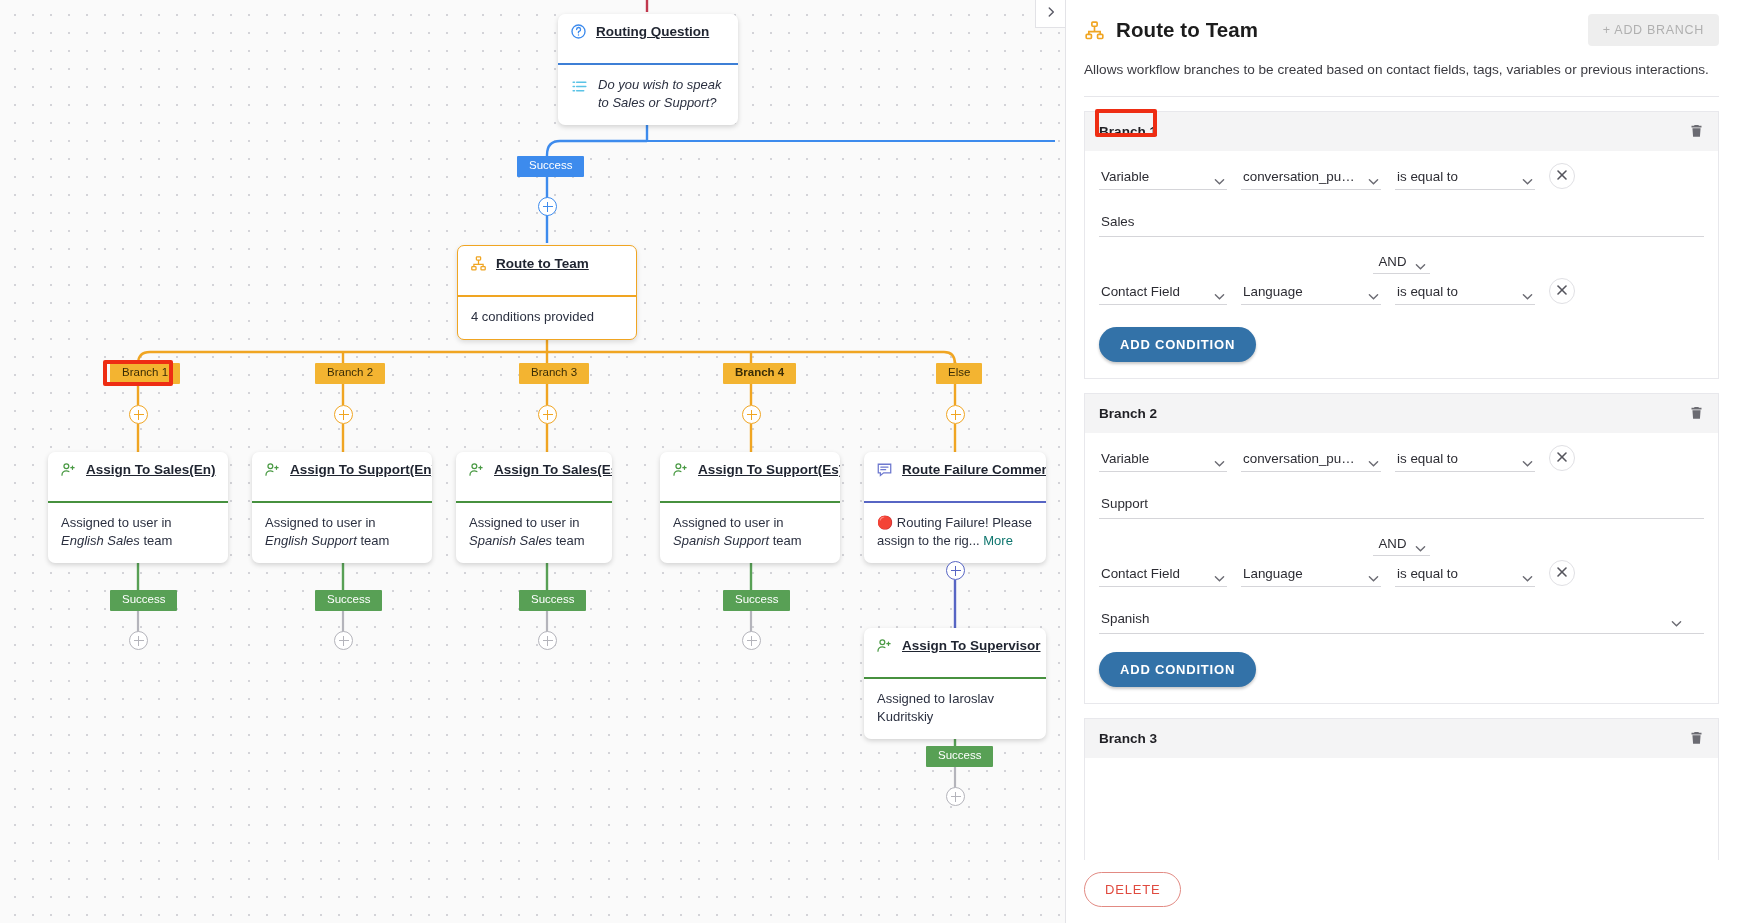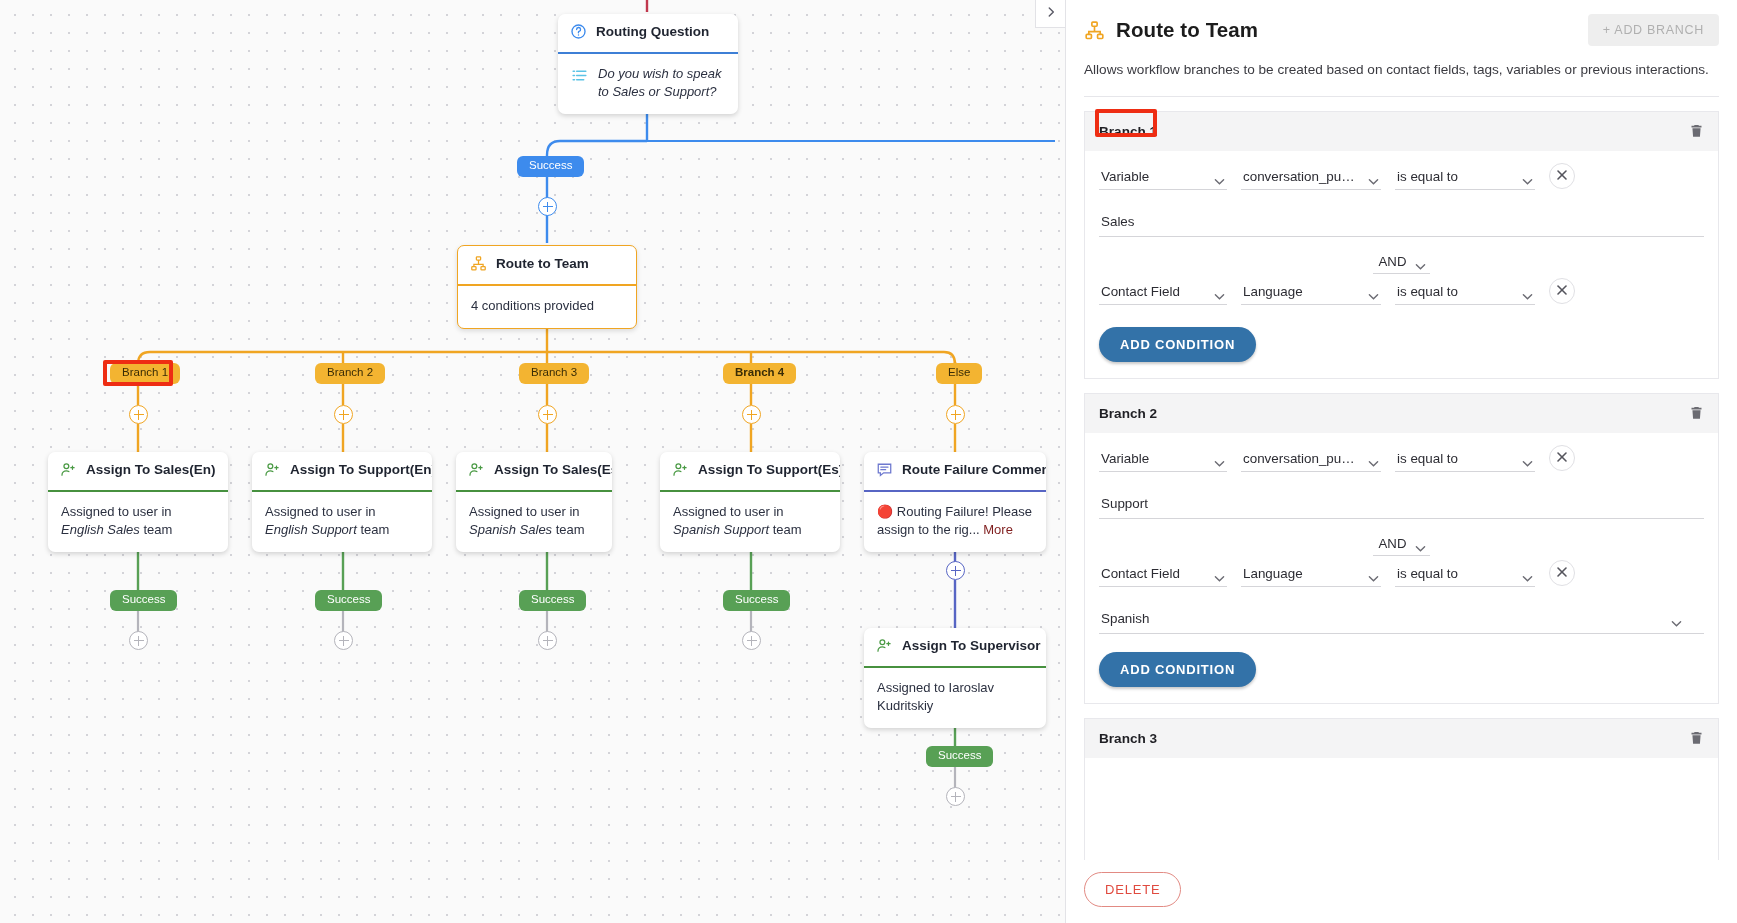--- a/index.html
+++ b/index.html
@@ -40,43 +40,44 @@
   .node {
     position: absolute;
     background: #fff;
     border-radius: 7px;
     box-shadow: 0 2px 5px rgba(0,0,0,.16);
     z-index: 10;
     overflow: hidden;
   }
   .node .hdr {
     display: flex; align-items: center; gap: 9px;
-    padding: 9px 12px 12px 12px;
+    padding: 9px 12px 23px 12px;
     font-size: 13.5px; font-weight: bold; color: #1f2430;
     white-space: nowrap;
+    text-decoration: underline;
   }
   .node .hdr-rule { height: 1.5px; width: 100%; }
   .node .body {
     padding: 11px 13px 13px 13px;
     font-size: 13px; line-height: 1.42; color: #2b3040;
   }
   .node .body .em { font-style: italic; }
 
   .node.blue  .hdr-rule { background: #3d7fd6; }
   .node.green .hdr-rule { background: #47913f; }
   .node.indigo .hdr-rule { background: #5765c4; }
   .node.orange { border: 1.6px solid #f0a522; box-shadow: 0 2px 5px rgba(0,0,0,.13); }
   .node.orange .hdr-rule { background: #f0a522; }
 
   .ico { flex: 0 0 auto; width: 17px; height: 17px; display:block; }
 
   
   .pill {
     position: absolute; z-index: 20;
-    border-radius: 6px;
+    border-radius: 1px;
     font-size: 11.5px; color: #fff;
     padding: 4px 12px 5px 12px;
     white-space: nowrap;
     line-height: 1;
     cursor: pointer;
   }
   .pill.success { background: #3d8bed; }
   .pill.green { background: #58a055; }
   .pill.branch { background: #f3b431; color: #3a2d06; font-size: 11.5px; }
 
@@ -443,21 +444,21 @@
               <path d="M3.2 4.6h17.6v12.1h-10l-4.6 3.6v-3.6H3.2z"></path>
               <line x1="6.8" y1="8.6" x2="17" y2="8.6"></line>
               <line x1="6.8" y1="12.2" x2="13.6" y2="12.2"></line>
             </svg>
         </span>
         <span>Route Failure Comment</span>
       </div>
       <div class="hdr-rule"></div>
       <div class="body">
         <span>🔴 Routing Failure! Please assign to the rig...</span>
-        <span style="color:#7f1d1d; cursor:pointer;text-align:right;">More</span>
+        <span style="color:#0f766e; cursor:pointer;text-align:right;">More</span>
       </div>
     </div>
 
     <div class="plus indigo" style="left:946px; top:561px;"></div>
 
     <div class="node green" style="left:864px; top:628px; width:182px;">
       <div class="hdr">
         <span class="ico">
           <svg viewBox="0 0 24 24" fill="none" stroke="#4a9a44" stroke-width="1.8" stroke-linecap="round">
               <circle cx="9" cy="7.5" r="3.4"></circle>

